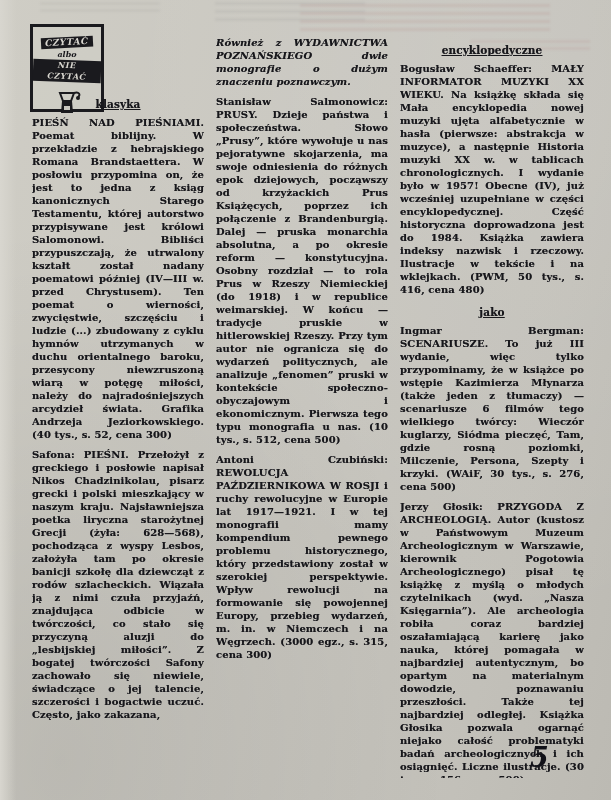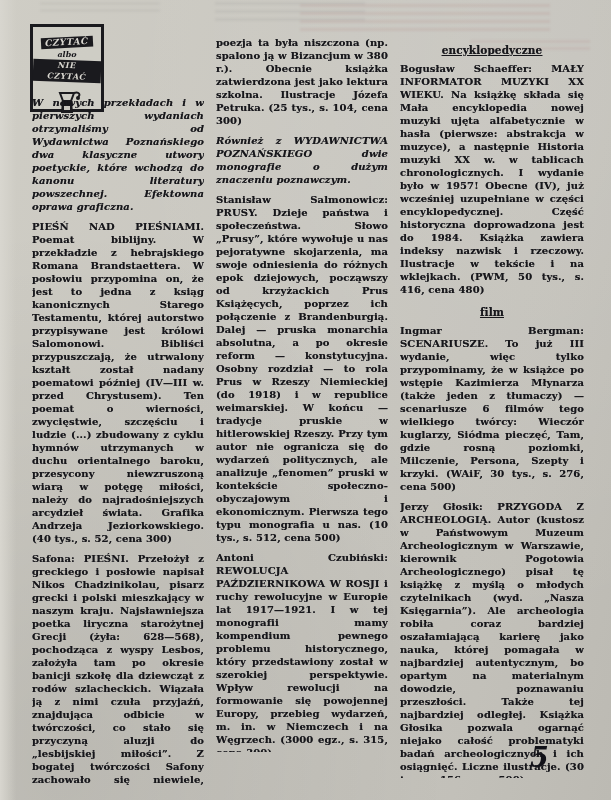--- a/index.html
+++ b/index.html
@@ -70,36 +70,35 @@
     <svg width="34" height="34" viewBox="0 0 34 34">
       <path d="M10 8 L24 8 L21 16 L13 16 Z" fill="none" stroke="#1a1a1e" stroke-width="2"></path>
       <path d="M12 16 L22 16 L23 28 L11 28 Z" fill="#1a1a1e"></path>
       <rect x="14" y="21" width="6" height="4" fill="#c8c6bf"></rect>
       <path d="M24 8 C29 6 31 10 28 12" fill="none" stroke="#1a1a1e" stroke-width="2"></path>
       <circle cx="28" cy="13" r="2" fill="#1a1a1e"></circle>
     </svg>
   </div>
 
   <div class="col col1">
-    <p class="para lead noindent">W nowych przekładach i w pierwszych wydaniach otrzymaliśmy od Wydawnictwa Poznańskiego dwa klasyczne utwory poetyckie, które wchodzą do kanonu literatury powszechnej. Efektowna oprawa graficzna.</p>
+    <div class="sec-header">klasyka</div>
     <p class="para noindent">PIEŚŃ NAD PIEŚNIAMI. Poemat biblijny. W przekładzie z hebrajskiego Romana Brandstaettera. W posłowiu przypomina on, że jest to jedna z ksiąg kanonicznych Starego Testamentu, której autorstwo przypisywane jest królowi Salomonowi. Bibliści przypuszczają, że utrwalony kształt został nadany poematowi później (IV—III w. przed Chrystusem). Ten poemat o wierności, zwycięstwie, szczęściu i ludzie (...) zbudowany z cyklu hymnów utrzymanych w duchu orientalnego baroku, przesycony niewzruszoną wiarą w potęgę miłości, należy do najradośniejszych arcydzieł świata. Grafika Andrzeja Jeziorkowskiego. (40 tys., s. 52, cena 300)</p>
     <p class="para noindent">Safona: PIEŚNI. Przełożył z greckiego i posłowie napisał Nikos Chadzinikolau, pisarz grecki i polski mieszkający w naszym kraju. Najsławniejsza poetka liryczna starożytnej Grecji (żyła: 628—568), pochodząca z wyspy Lesbos, założyła tam po okresie banicji szkołę dla dziewcząt z rodów szlacheckich. Wiązała ją z nimi czuła przyjaźń, znajdująca odbicie w twórczości, co stało się przyczyną aluzji do „lesbijskiej miłości”. Z bogatej twórczości Safony zachowało się niewiele, świadczące o jej talencie, szczerości i bogactwie uczuć. Często, jako zakazana,</p>
   </div>
 
   <div class="col col2">
-    <p class="para noindent">poezja ta była niszczona (np. spalono ją w Bizancjum w 380 r.). Obecnie książka zatwierdzona jest jako lektura szkolna. Ilustracje Józefa Petruka. (25 tys., s. 104, cena 300)</p>
     <p class="para lead noindent">Również z WYDAWNICTWA POZNAŃSKIEGO dwie monografie o dużym znaczeniu poznawczym.</p>
     <p class="para noindent">Stanisław Salmonowicz: PRUSY. Dzieje państwa i społeczeństwa. Słowo „Prusy”, które wywołuje u nas pejoratywne skojarzenia, ma swoje odniesienia do różnych epok dziejowych, począwszy od krzyżackich Prus Książęcych, poprzez ich połączenie z Brandenburgią. Dalej — pruska monarchia absolutna, a po okresie reform — konstytucyjna. Osobny rozdział — to rola Prus w Rzeszy Niemieckiej (do 1918) i w republice weimarskiej. W końcu — tradycje pruskie w hitlerowskiej Rzeszy. Przy tym autor nie ogranicza się do wydarzeń politycznych, ale analizuje „fenomen” pruski w kontekście społeczno-obyczajowym i ekonomicznym. Pierwsza tego typu monografia u nas. (10 tys., s. 512, cena 500)</p>
     <p class="para noindent">Antoni Czubiński: REWOLUCJA PAŹDZIERNIKOWA W ROSJI i ruchy rewolucyjne w Europie lat 1917—1921. I w tej monografii mamy kompendium pewnego problemu historycznego, który przedstawiony został w szerokiej perspektywie. Wpływ rewolucji na formowanie się powojennej Europy, przebieg wydarzeń, m. in. w Niemczech i na Węgrzech. (3000 egz., s. 315, cena 300)</p>
   </div>
 
   <div class="col col3">
     <div class="sec-header">encyklopedyczne</div>
     <p class="para noindent">Bogusław Schaeffer: MAŁY INFORMATOR MUZYKI XX WIEKU. Na książkę składa się Mała encyklopedia nowej muzyki ujęta alfabetycznie w hasła (pierwsze: abstrakcja w muzyce), a następnie Historia muzyki XX w. w tablicach chronologicznych. I wydanie było w 1957! Obecne (IV), już wcześniej uzupełniane w części encyklopedycznej. Część historyczna doprowadzona jest do 1984. Książka zawiera indeksy nazwisk i rzeczowy. Ilustracje w tekście i na wklejkach. (PWM, 50 tys., s. 416, cena 480)</p>
-    <div class="sec-header gap">film</div>
+    <div class="sec-header gap">jako</div>
     <p class="para noindent">Ingmar Bergman: SCENARIUSZE. To już III wydanie, więc tylko przypominamy, że w książce po wstępie Kazimierza Młynarza (także jeden z tłumaczy) — scenariusze 6 filmów tego wielkiego twórcy: Wieczór kuglarzy, Siódma pieczęć, Tam, gdzie rosną poziomki, Milczenie, Persona, Szepty i krzyki. (WAiF, 30 tys., s. 276, cena 500)</p>
     <p class="para noindent">Jerzy Głosik: PRZYGODA Z ARCHEOLOGIĄ. Autor (kustosz w Państwowym Muzeum Archeologicznym w Warszawie, kierownik Pogotowia Archeologicznego) pisał tę książkę z myślą o młodych czytelnikach (wyd. „Nasza Księgarnia”). Ale archeologia robiła coraz bardziej oszałamiającą karierę jako nauka, której pomagała w najbardziej autentycznym, bo opartym na materialnym dowodzie, poznawaniu przeszłości. Także tej najbardziej odległej. Książka Głosika pozwala ogarnąć niejako całość problematyki badań archeologicznych i ich osiągnięć. Liczne ilustracje. (30 tys., s. 156, cena 500)</p>
 
   </div>
 
   <div class="pageno">5</div>
 
 </div>
 
 </body></html>

